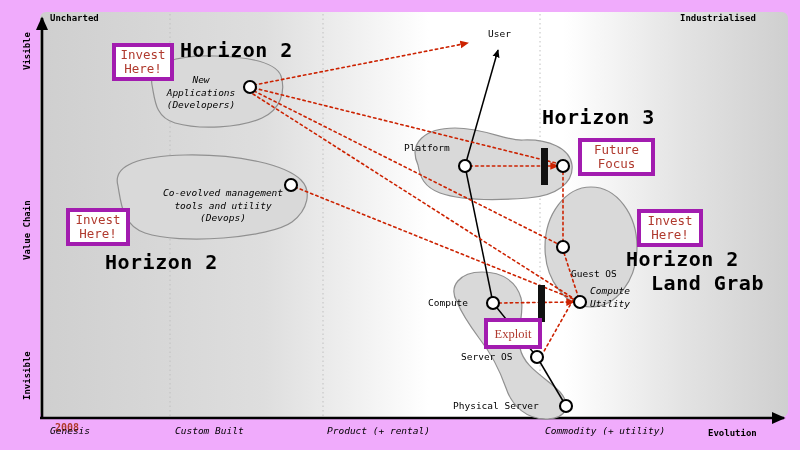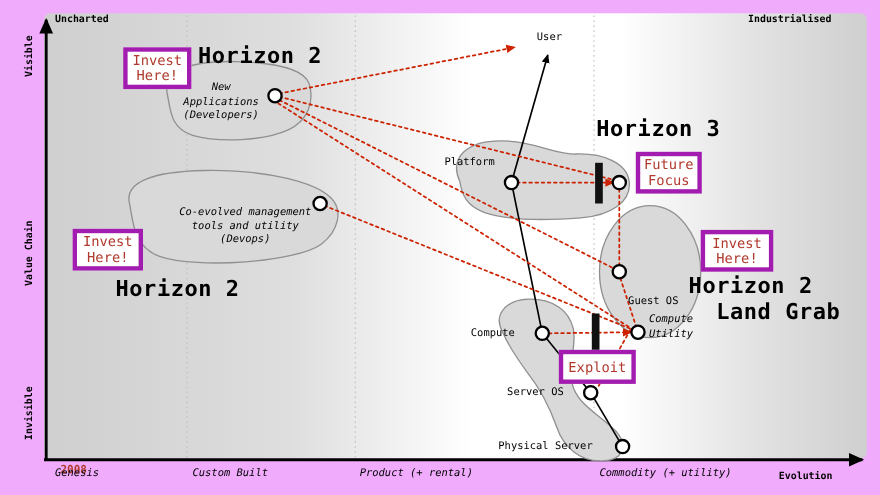--- a/index.html
+++ b/index.html
@@ -231,19 +231,19 @@
   <div class="horizon-label" style="left:180px; top:38px;">Horizon 2</div>
   <div class="horizon-label" style="left:105px; top:250px;">Horizon 2</div>
   <div class="horizon-label" style="left:498px; top:105px;margin-left:44px;">Horizon 3</div>
   <div class="horizon-label" style="left:626px; top:247px;">Horizon 2
   Land Grab</div>
 
   <div class="callout" style="left:112px; top:43px; width:62px; height:38px;">Invest
 Here!</div>
   <div class="callout" style="left:66px; top:208px; width:64px; height:38px;">Invest
 Here!</div>
-  <div class="callout" style="left:578px; top:138px; width:60px; height:38px;">Future
+  <div class="callout" style="left:578px; top:138px; width:77px; height:38px;">Future
 Focus</div>
   <div class="callout" style="left:637px; top:209px; width:66px; height:38px;">Invest
 Here!</div>
-  <div class="callout" style="left:508px; top:318px; width:70px; height:31px;">Exploit</div>
+  <div class="callout" style="left:484px; top:318px; width:58px; height:31px;font-family:Liberation Serif, serif;">Exploit</div>
 
 </div>
 
 </body></html>

